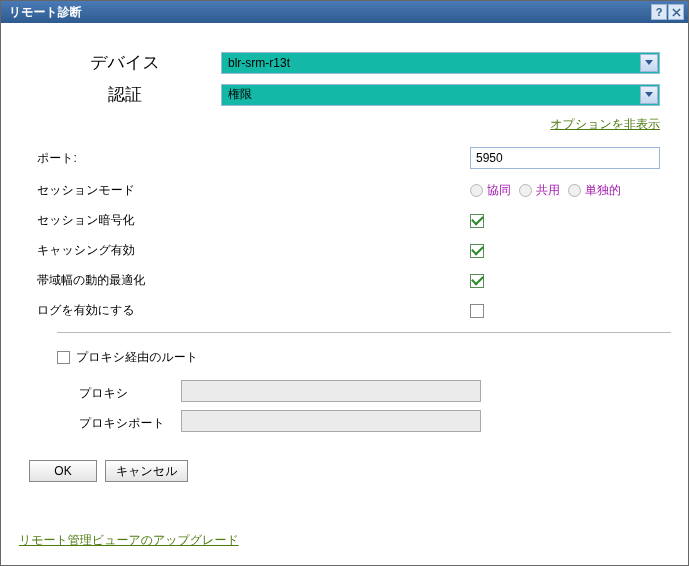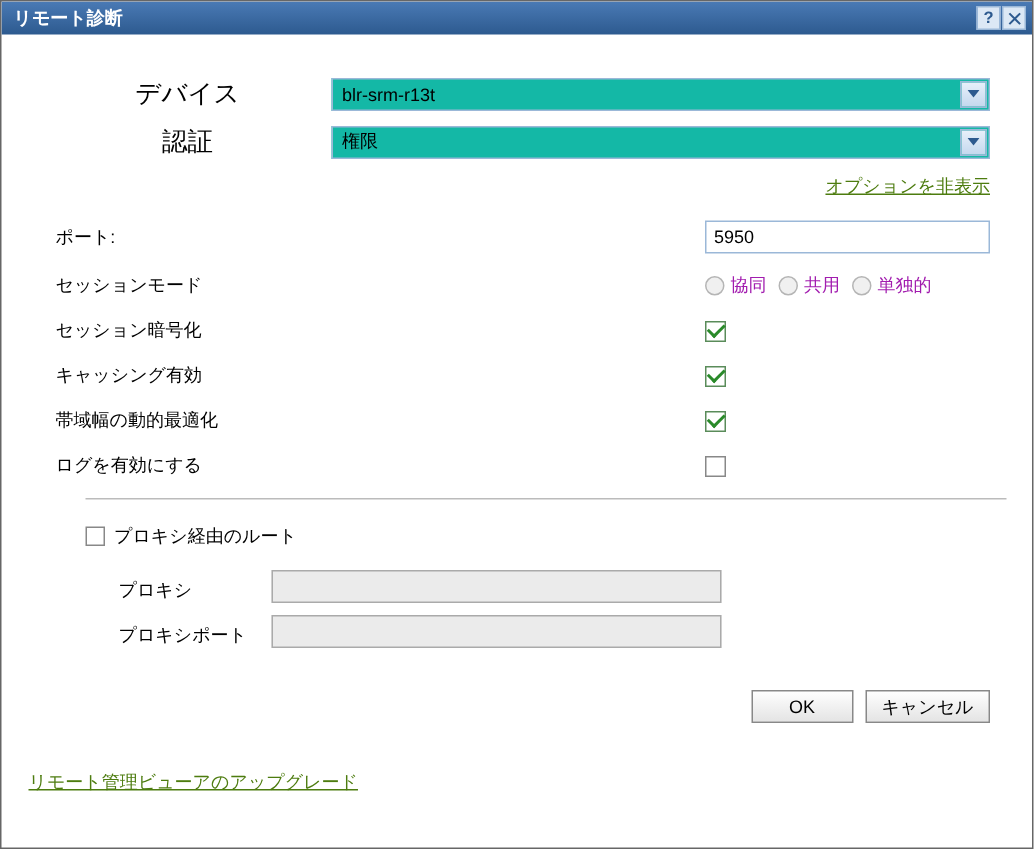--- a/index.html
+++ b/index.html
@@ -108,38 +108,37 @@
   .proxy-row { display: flex; align-items: flex-end; margin-bottom: 8px; padding-left: 22px; }
   .proxy-label { width: 102px; font-size: 12px; }
   .proxy-input {
     width: 300px; height: 22px;
     border: 1px solid #aaa;
     background: #ebebeb;
     padding: 0 5px;
   }
   .button-row {
     display: flex;
-    justify-content: flex-end;
     gap: 8px;
     margin-top: 28px;
     padding-right: 0;
   }
   .btn {
     min-width: 68px;
     height: 22px;
     border: 1px solid #888;
     background: linear-gradient(to bottom, #fefefe, #e4e4e4);
     font-family: inherit;
     font-size: 12px;
     cursor: pointer;
     padding: 0 10px;
   }
   .footer-link {
     position: absolute;
-    bottom: 35px;
+    bottom: 16px;
     left: 18px;
   }
 </style>
 </head>
 <body>
 
 <div class="titlebar">
   <span class="titlebar-text">リモート診断</span>
   <div class="titlebar-btns">
     <div class="titlebar-btn">?</div>

